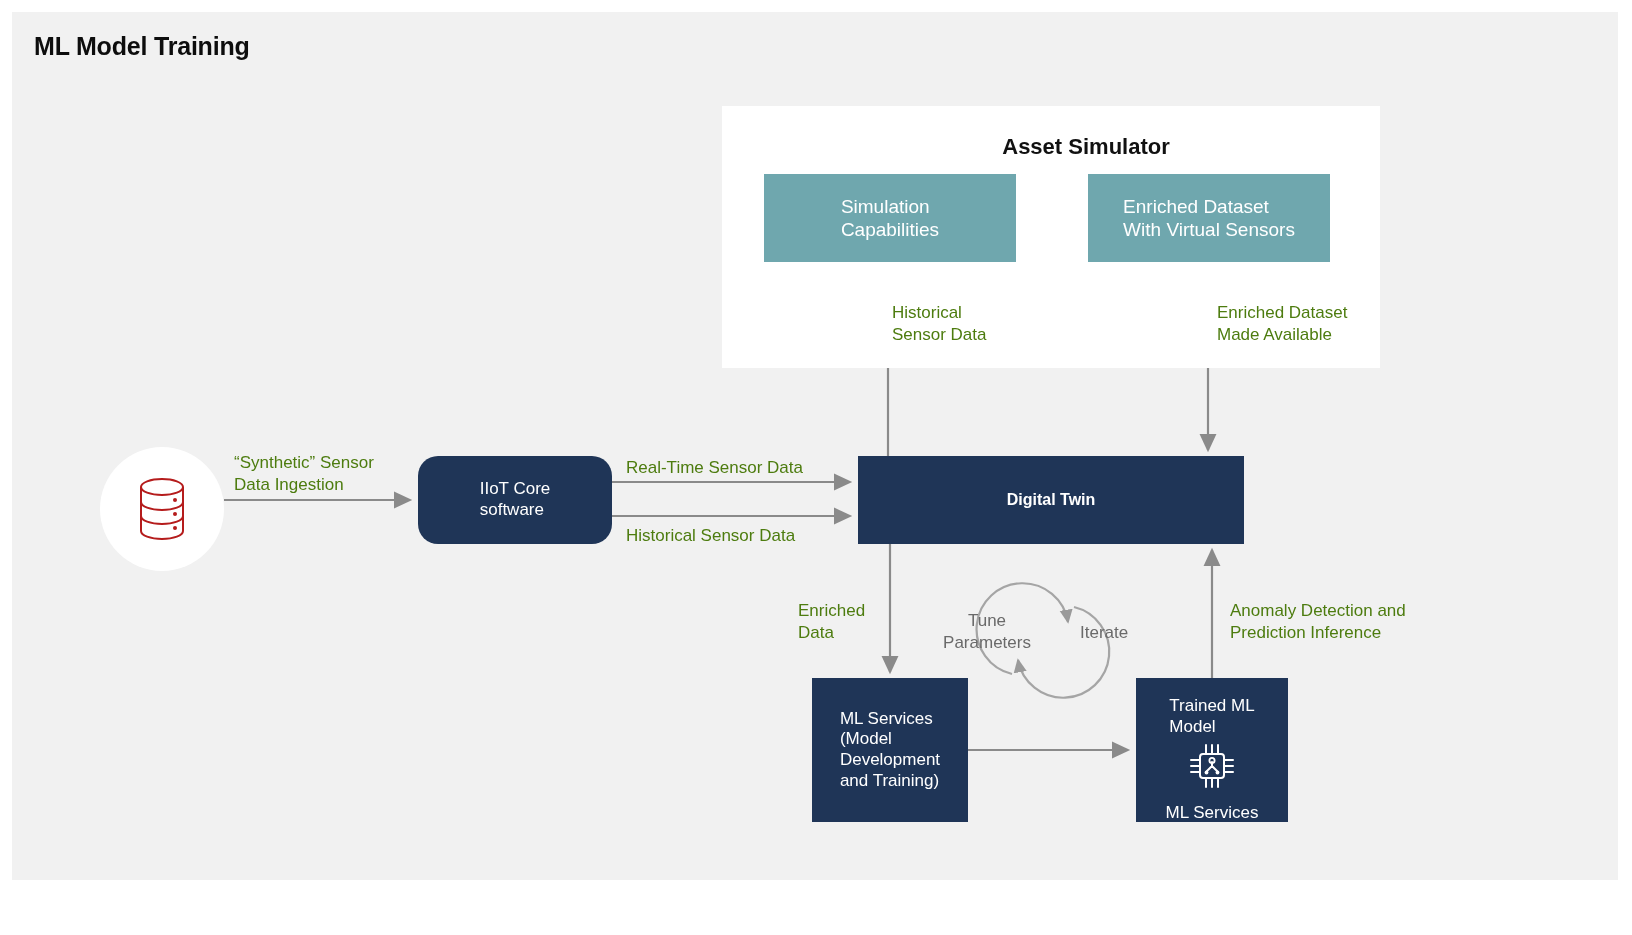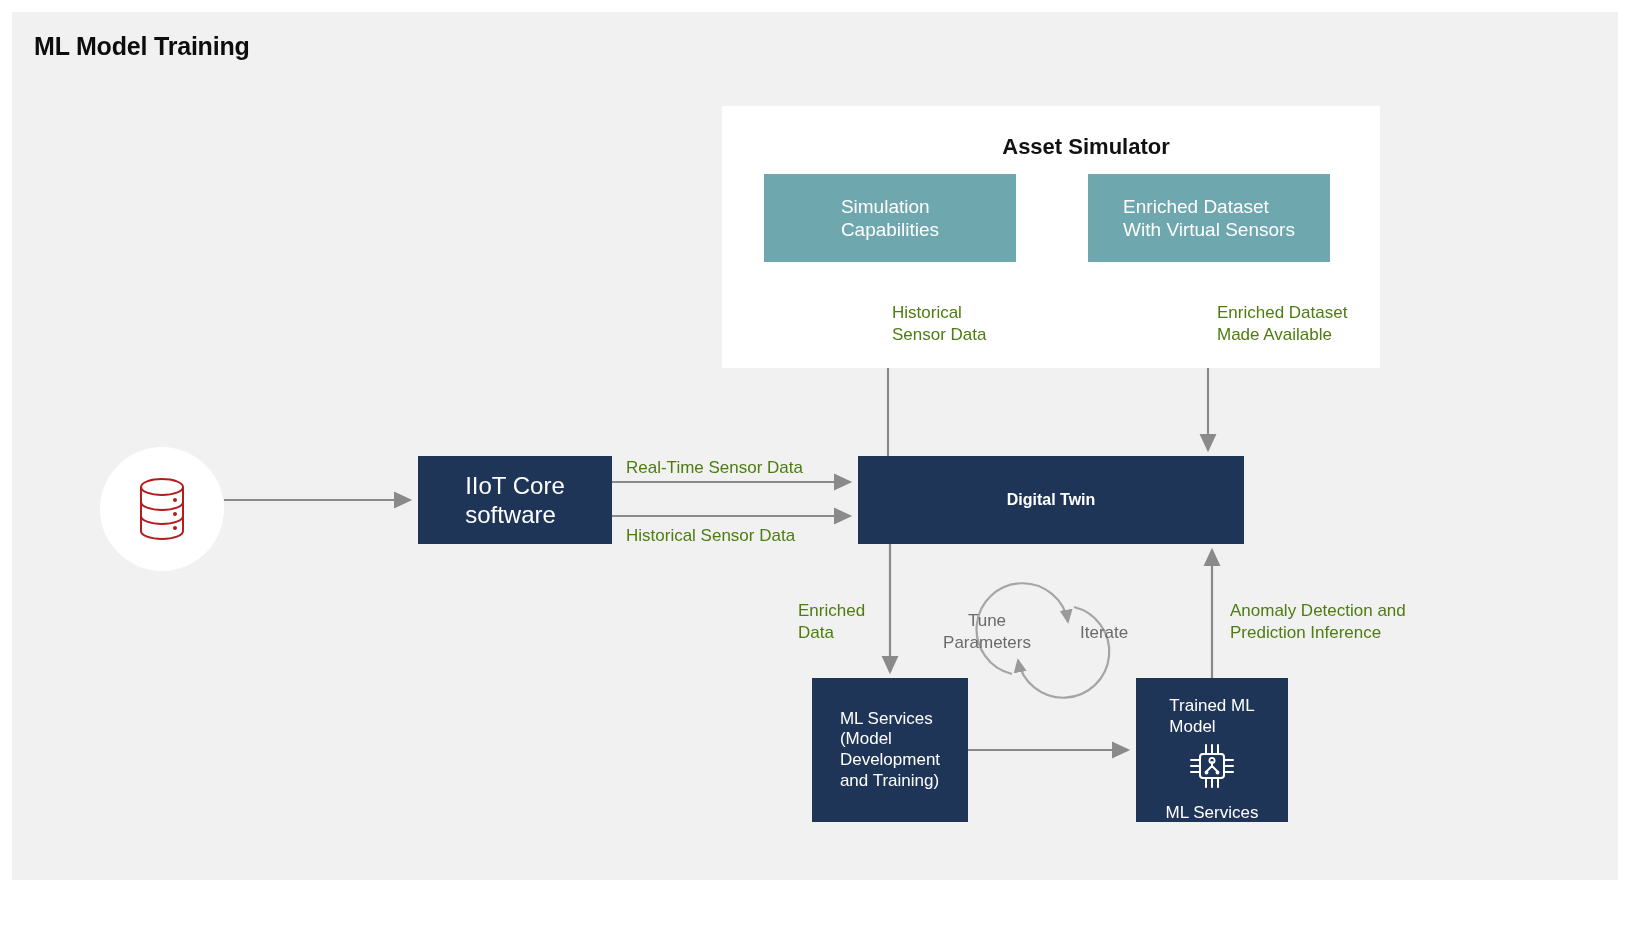--- a/index.html
+++ b/index.html
@@ -48,21 +48,21 @@
     justify-content: center;
     text-align: left;
     color: #ffffff;
     line-height: 1.22;
   }
   .teal { background: #6fa7ae; }
   .navy { background: #1f3557; }
 
   #box-sim-cap   { left: 752px; top: 162px;  width: 252px; height: 88px;  font-size: 19px; }
   #box-enriched  { left: 1076px; top: 162px; width: 242px; height: 88px;  font-size: 19px; }
-  #box-iiot      { left: 406px; top: 444px;  width: 194px; height: 88px;  font-size: 24px; }
+  #box-iiot      { left: 406px; top: 444px;  width: 194px; height: 88px;  font-size: 17px; border-radius: 20px; }
   #box-dt        { left: 846px; top: 444px;  width: 386px; height: 88px;  font-size: 16px; font-weight: bold; }
   #box-mlsvc     { left: 800px; top: 666px;  width: 156px; height: 144px; font-size: 17px; }
   #box-trained   { left: 1124px; top: 666px; width: 152px; height: 144px; font-size: 17px;
                    flex-direction: column; justify-content: flex-start; padding-top: 18px; }
   #box-trained .chip-wrap { margin: 4px 0 6px; }
   #box-trained .sub { font-size: 17px; }
 
   
   #db-circle {
     position: absolute;
@@ -193,20 +193,22 @@
           <path d="M27,21 L27,25 M27,25 L22,30 M27,25 L32,30"></path>
         </g>
         <circle cx="27" cy="19.5" r="2.6" fill="none" stroke="#ffffff" stroke-width="1.8"></circle>
         <circle cx="21.5" cy="31.5" r="1.9" fill="#ffffff"></circle>
         <circle cx="32.5" cy="31.5" r="1.9" fill="#ffffff"></circle>
       </svg>
     </span>
     <span class="sub">ML Services</span>
   </div>
 
+  <div class="lbl" style="left:222px; top:440px;">“Synthetic” Sensor
+Data Ingestion</div>
 
   <div class="lbl" style="left:614px; top:445px;">Real-Time Sensor Data</div>
 
   <div class="lbl" style="left:614px; top:513px;">Historical Sensor Data</div>
 
   <div class="lbl" style="left:880px; top:290px;">Historical
 Sensor Data</div>
 
   <div class="lbl" style="left:1205px; top:290px;">Enriched Dataset
 Made Available</div>

